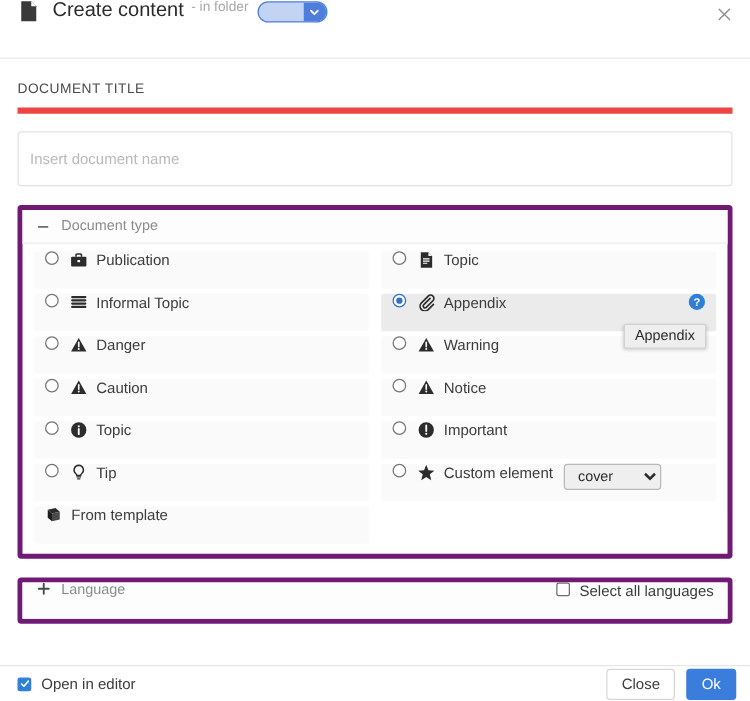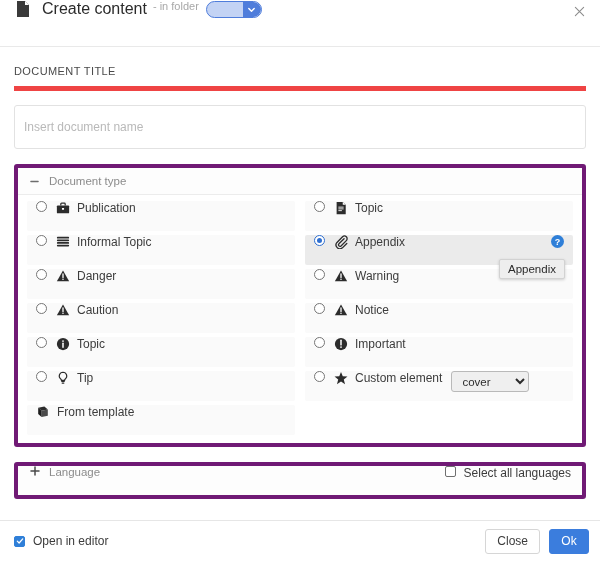--- a/index.html
+++ b/index.html
@@ -287,21 +287,21 @@
     color: #3c3c3c;
     white-space: nowrap;
   }
 
   
   .dlg-footer {
     position: absolute;
     left: 0;
     right: 0;
     bottom: 0;
-    height: 41px;
+    height: 29px;
     border-top: 1px solid #e6e6e6;
     display: flex;
     align-items: center;
     padding: 0 11px 0 14px;
     box-sizing: border-box;
     background: #fff;
   }
   .foot-item {
     display: flex;
     align-items: center;

